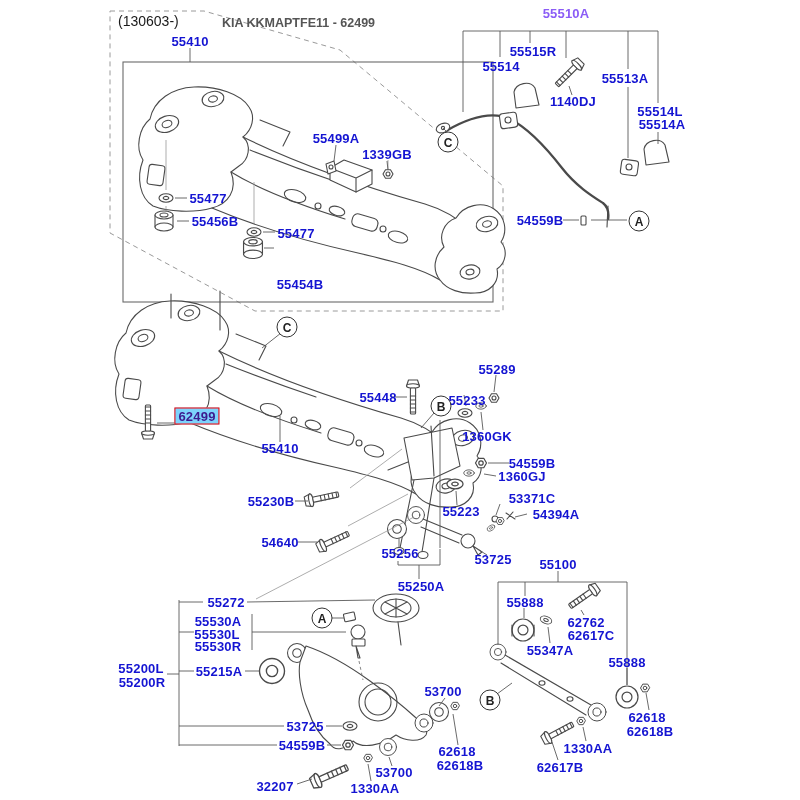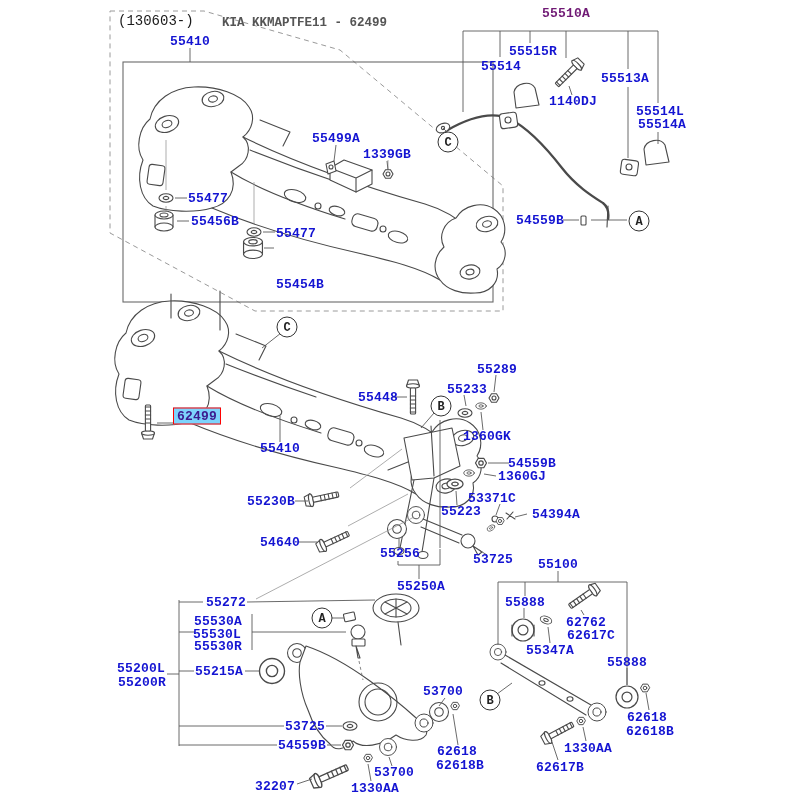--- a/index.html
+++ b/index.html
@@ -1,17 +1,17 @@
 <!DOCTYPE html>
 <html><head>
 <meta charset="utf-8">
 <style>
   html,body{margin:0;padding:0;background:#fff;}
   .canvas{position:relative;width:692px;height:800px;background:#fff;overflow:hidden;
-          font-family:Liberation Mono, monospace;}
+          font-family:Liberation Sans, sans-serif;}
   svg.artwork{position:absolute;left:0;top:0;}
   .art{stroke:#4a4a4a;fill:none;stroke-width:1.1;stroke-linecap:round;stroke-linejoin:round;}
   .fw{fill:#fff;}
   .ld{stroke:#5a5a5a;stroke-width:0.9;fill:none;}
   .thin{stroke:#8a8a8a;stroke-width:0.7;fill:none;}
   .dash{stroke:#9a9a9a;stroke-width:1;stroke-dasharray:5 4;fill:none;}
   .dd{stroke:#6a6a6a;stroke-width:0.8;stroke-dasharray:3 3;fill:none;}
   .box{stroke:#6a6a6a;stroke-width:1.1;fill:none;}
   .bar{stroke:#4a4a4a;stroke-width:2.3;fill:none;}
   .lbl{position:absolute;transform:translate(-50%,-50%);font-size:13px;font-weight:600;
@@ -221,37 +221,37 @@
   <div class="diagram-title">KIA KKMAPTFE11 - 62499</div>
 
   <div id="labels">
       <div class="lbl" style="left: 190px; top: 41px; color: rgb(20, 20, 210);">55410</div>
       <div class="lbl" style="left: 336px; top: 138px; color: rgb(20, 20, 210);">55499A</div>
       <div class="lbl" style="left: 387px; top: 154px; color: rgb(20, 20, 210);">1339GB</div>
       <div class="lbl" style="left: 208px; top: 198px; color: rgb(20, 20, 210);">55477</div>
       <div class="lbl" style="left: 215px; top: 221px; color: rgb(20, 20, 210);">55456B</div>
       <div class="lbl" style="left: 296px; top: 233px; color: rgb(20, 20, 210);">55477</div>
       <div class="lbl" style="left: 300px; top: 248px; color: rgb(20, 20, 210); margin-top: 36px;">55454B</div>
-      <div class="lbl" style="left: 566px; top: 13px; color: #701a75;">55510A</div>
+      <div class="lbl" style="left: 566px; top: 13px; color: #8b5cf6;">55510A</div>
       <div class="lbl" style="left: 533px; top: 51px; color: rgb(20, 20, 210);">55515R</div>
       <div class="lbl" style="left: 501px; top: 66px; color: rgb(20, 20, 210);">55514</div>
       <div class="lbl" style="left: 573px; top: 101px; color: rgb(20, 20, 210);">1140DJ</div>
       <div class="lbl" style="left: 625px; top: 78px; color: rgb(20, 20, 210);">55513A</div>
       <div class="lbl" style="left: 660px; top: 111px; color: rgb(20, 20, 210);">55514L</div>
       <div class="lbl" style="left: 662px; top: 124px; color: rgb(20, 20, 210);">55514A</div>
       <div class="lbl" style="left: 540px; top: 220px; color: rgb(20, 20, 210);">54559B</div>
       <div class="lbl" style="left: 372px; top: 397px; color: rgb(20, 20, 210); margin-left: 6px;">55448</div>
       <div class="lbl" style="left: 497px; top: 369px; color: rgb(20, 20, 210);">55289</div>
-      <div class="lbl" style="left: 467px; top: 389px; color: rgb(20, 20, 210); text-align: center;">55233</div>
+      <div class="lbl" style="left: 467px; top: 400px; color: rgb(20, 20, 210); text-align: center;">55233</div>
       <div class="lbl" style="left: 487px; top: 436px; color: rgb(20, 20, 210);">1360GK</div>
       <div class="lbl hl" style="left: 197px; top: 416px; color: rgb(61, 26, 142); background: #7dd3fc; border-color: rgb(255, 0, 0);">62499</div>
       <div class="lbl" style="left: 280px; top: 448px; color: rgb(20, 20, 210);">55410</div>
       <div class="lbl" style="left: 532px; top: 463px; color: rgb(20, 20, 210);">54559B</div>
       <div class="lbl" style="left: 522px; top: 476px; color: rgb(20, 20, 210);">1360GJ</div>
-      <div class="lbl" style="left: 480px; top: 498px; color: rgb(20, 20, 210); padding-left: 24px;">53371C</div>
+      <div class="lbl" style="left: 520px; top: 498px; color: rgb(20, 20, 210); padding-left: 24px;">53371C</div>
       <div class="lbl" style="left: 461px; top: 511px; color: rgb(20, 20, 210);">55223</div>
       <div class="lbl" style="left: 550px; top: 514px; color: rgb(20, 20, 210); padding-left: 12px;">54394A</div>
       <div class="lbl" style="left: 271px; top: 501px; color: rgb(20, 20, 210);">55230B</div>
       <div class="lbl" style="left: 280px; top: 542px; color: rgb(20, 20, 210);">54640</div>
       <div class="lbl" style="left: 400px; top: 553px; color: rgb(20, 20, 210);">55256</div>
       <div class="lbl" style="left: 493px; top: 559px; color: rgb(20, 20, 210);">53725</div>
       <div class="lbl" style="left: 421px; top: 586px; color: rgb(20, 20, 210);">55250A</div>
       <div class="lbl" style="left: 558px; top: 564px; color: rgb(20, 20, 210);">55100</div>
       <div class="lbl" style="left: 226px; top: 602px; color: rgb(20, 20, 210);">55272</div>
       <div class="lbl" style="left: 218px; top: 621px; color: rgb(20, 20, 210);">55530A</div>

